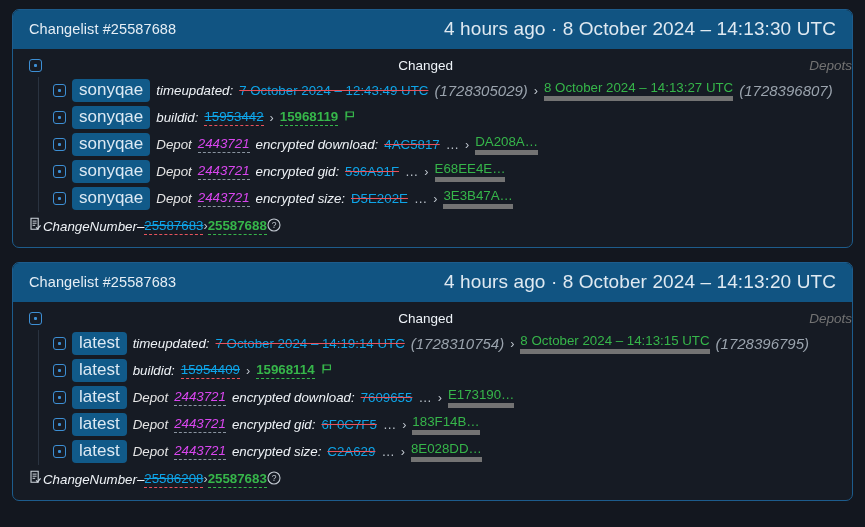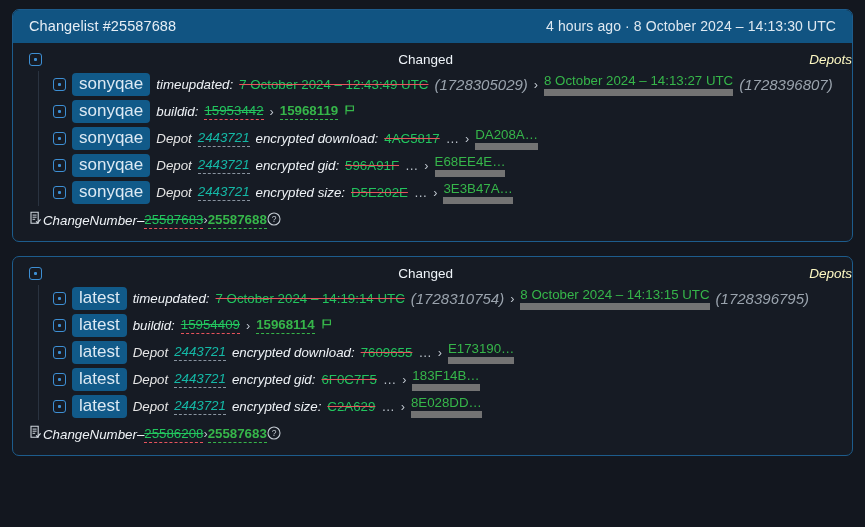--- a/index.html
+++ b/index.html
@@ -28,38 +28,38 @@
     background: #115482;
     padding: 8px 16px 9px 16px;
     display: flex;
     align-items: center;
     justify-content: space-between;
     color: #dbe8f2;
     font-size: 14.5px;
     letter-spacing: .1px;
   }
   .card-header .title { color: #e6eef5; }
-  .card-header .meta { color: #dfe9f1; font-size: 14px; }
+  .card-header .meta { color: #dfe9f1; font-size: 19px; }
 
   .card-body { padding: 9px 0 5px 0; }
 
   .group {
     padding: 0 0 0 16px;
   }
   .group-head {
     display: flex;
     align-items: center;
     gap: 7px;
     color: #e8eef4;
     font-size: 13.5px;
     margin-bottom: 4px;
     justify-content: space-between;
   }
   .group-head .gl-label { color: #eef3f8; }
-  .group-head em { color: #fef9c3; font-style: italic; }
+  .group-head em { color: #737373; font-style: italic; }
 
   .tree {
     margin-left: 9px;
     border-left: 1px solid #2a3340;
     padding-left: 14px;
   }
 
   .row {
     display: flex;
     align-items: center;
@@ -96,38 +96,38 @@
     color: #dce9f3;
     border-radius: 4px;
     padding: 2px 7px 3px 7px;
     font-size: 17px;
     line-height: 1.1;
   }
 
   .fieldname { font-style: italic; color: #eef2f6; }
   .depotid {
     font-style: italic;
-    color: #14b8a6;
+    color: #d946ef;
     border-bottom: 1px dashed #8a94a0;
     padding-bottom: 1px;
   }
   .plain { color: #e5e5e5; font-style: italic; text-align: right; }
 
   .old {
-    color: #22c55e;
+    color: #0ea5e9;
     text-decoration: line-through;
     text-decoration-color: #e8535c;
   }
   .old.dashed {
     text-decoration: line-through;
     border-bottom: 1px dashed #e8535c;
     padding-bottom: 1px;
   }
   .new { color: #36b64a; }
-  .new.uline { border-bottom: 7px solid #737373; padding-bottom: 1px; }
+  .new.uline { border-bottom: 5px solid #737373; padding-bottom: 1px; }
   .new.dashed { border-bottom: 1px dashed #36b64a; padding-bottom: 1px; font-weight: bold; }
   .ellip { color: #b9c1c9; }
   .epoch { color: #9aa3ad; font-style: italic; font-size: 15px; }
   .arrow { color: #c3cad2; font-size: 12.5px; }
 
   .flag-icon { display: inline-block; vertical-align: -2px; }
 
   .footer {
     display: flex;
     align-items: center;
@@ -241,20 +241,24 @@
           <svg width="14" height="14" viewBox="0 0 14 14">
               <circle cx="7" cy="7" r="6" stroke="#c2c9d1" stroke-width="1.1" fill="none"></circle>
               <text x="7" y="10.3" font-size="8.5" fill="#c2c9d1" text-anchor="middle" font-family="Liberation Sans, sans-serif">?</text>
             </svg>
         </span>
       </div>
     </div>
   </div>
 
   <div class="card">
+    <div class="card-header">
+      <span class="title">Changelist #25587683</span>
+      <span class="meta">4 hours ago · 8 October 2024 – 14:13:20 UTC</span>
+    </div>
     <div class="card-body">
       <div class="group">
         <div class="group-head">
           <span class="sq"></span>
           <span class="gl-label">Changed</span>
           <em>Depots</em>
         </div>
 
         <div class="tree">
 

